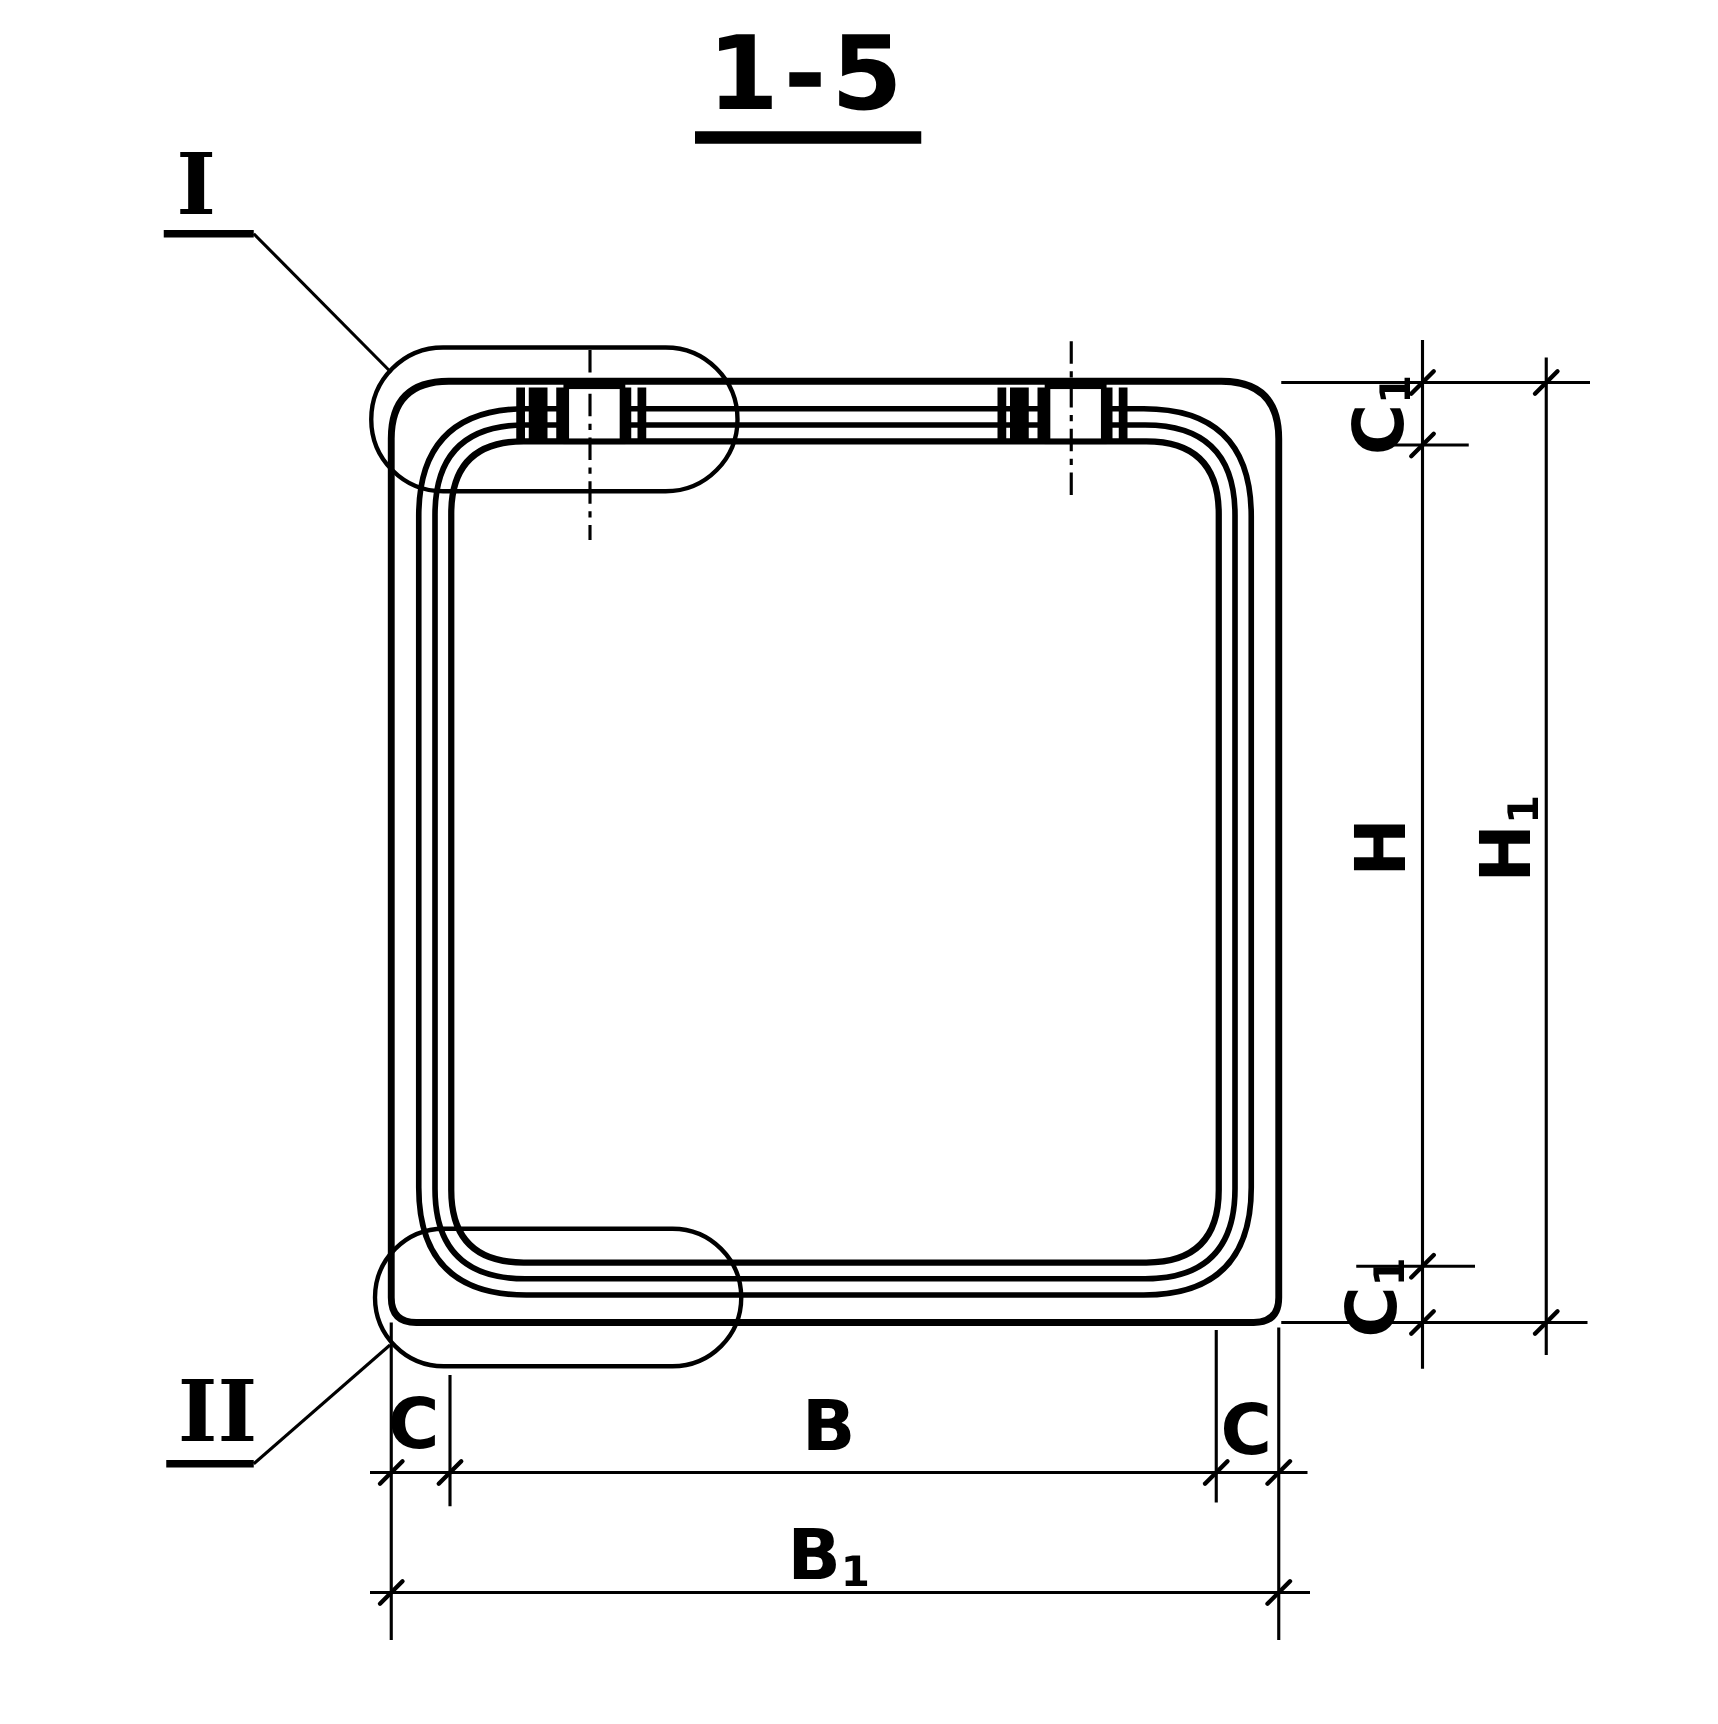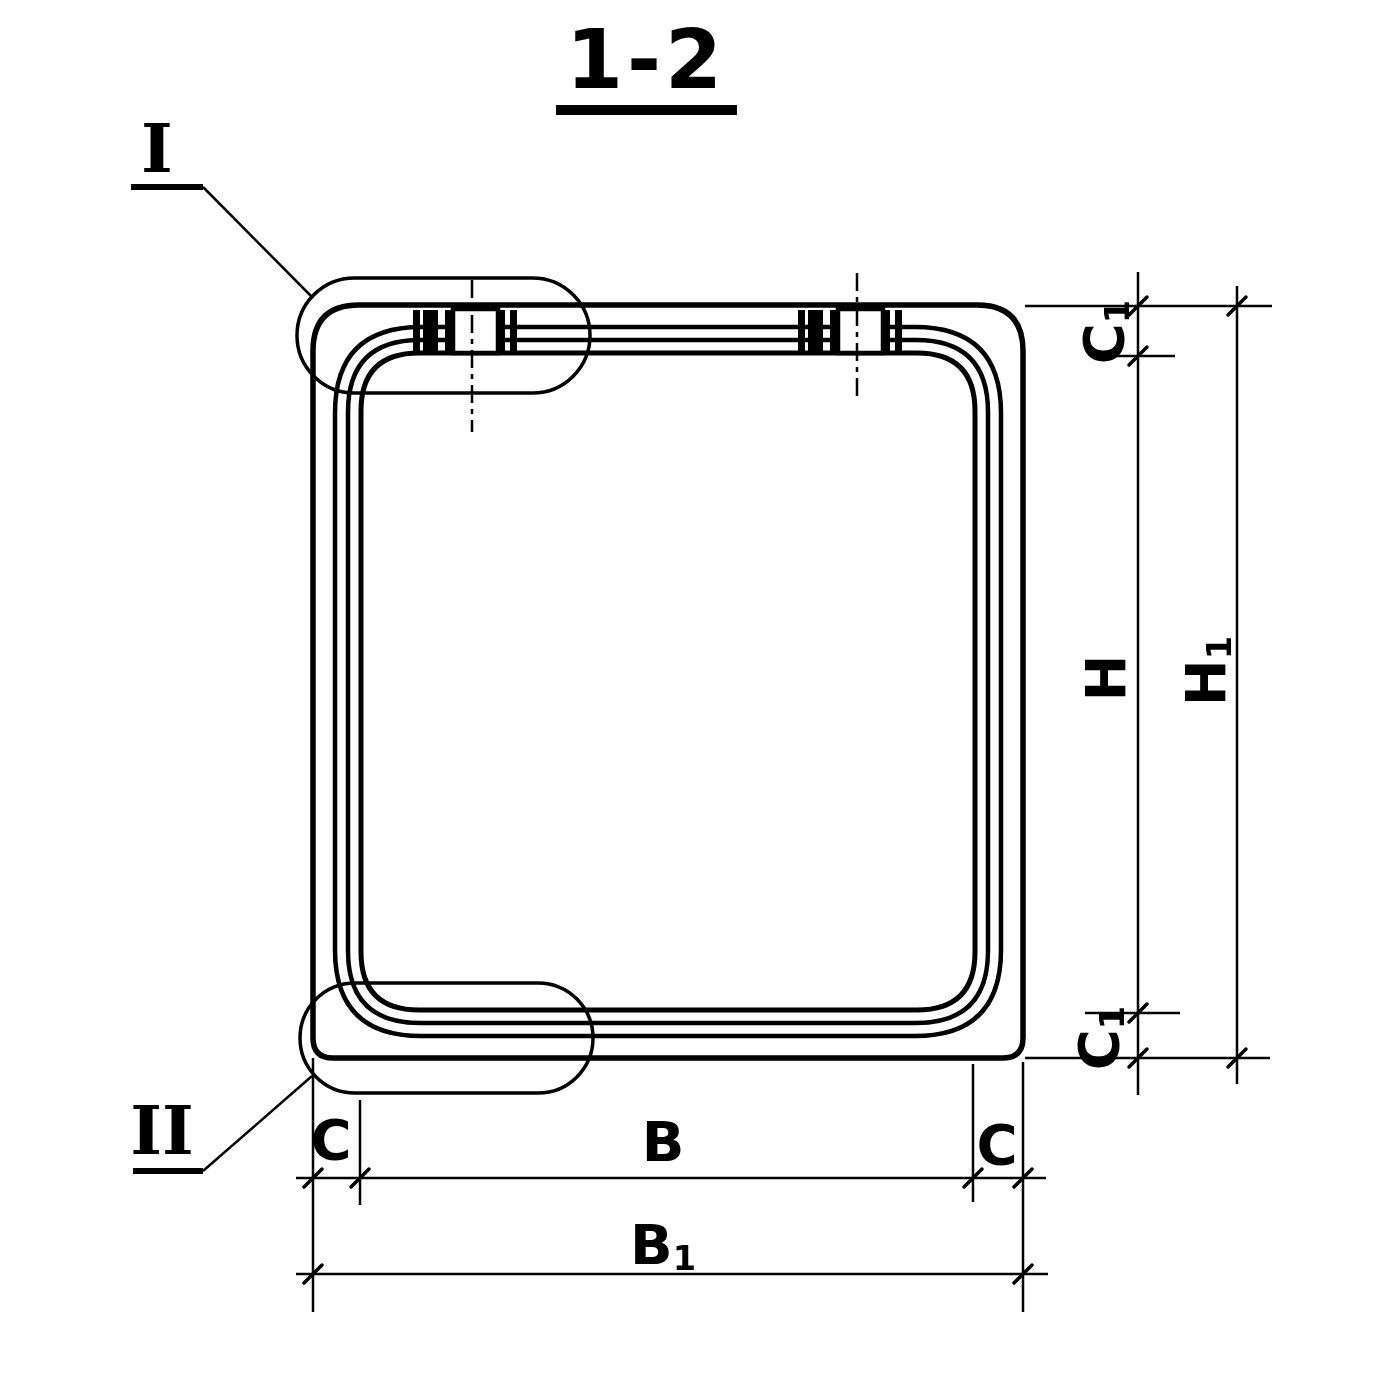--- a/index.html
+++ b/index.html
@@ -100,25 +100,25 @@
       <line x1="1228" y1="1067" x2="1246" y2="1049"></line>
       <line x1="304" y1="1187" x2="322" y2="1169"></line>
       <line x1="351" y1="1187" x2="369" y2="1169"></line>
       <line x1="964" y1="1187" x2="982" y2="1169"></line>
       <line x1="1014" y1="1187" x2="1032" y2="1169"></line>
       <line x1="304" y1="1283" x2="322" y2="1265"></line>
       <line x1="1014" y1="1283" x2="1032" y2="1265"></line>
     </g>
   </svg>
 
-  <span class="lbl title" style="left:646px;top:60px;">1-2</span>
+  <span class="lbl title" style="left:646px;top:60px;">1-5</span>
 
   <span class="lbl callout" style="left:157px;top:148px;">I</span>
 
-  <span class="lbl callout" style="left:162px;top:1130px;">II</span>
+  <span class="lbl callout" style="left:174px;top:1130px;">II</span>
 
   <span class="lbl dim" style="left:331px;top:1140px;">C</span>
 
   <span class="lbl dim" style="left:663px;top:1142px;">B</span>
 
   <span class="lbl dim" style="left:997px;top:1145px;">C</span>
 
   <span class="lbl dim" style="left:663px;top:1245px;"><span>B</span><span class="sub">1</span></span>
 
   <span class="lbl dim rot" style="left:1104px;top:332px;"><span>C</span><span class="sub">1</span></span>

